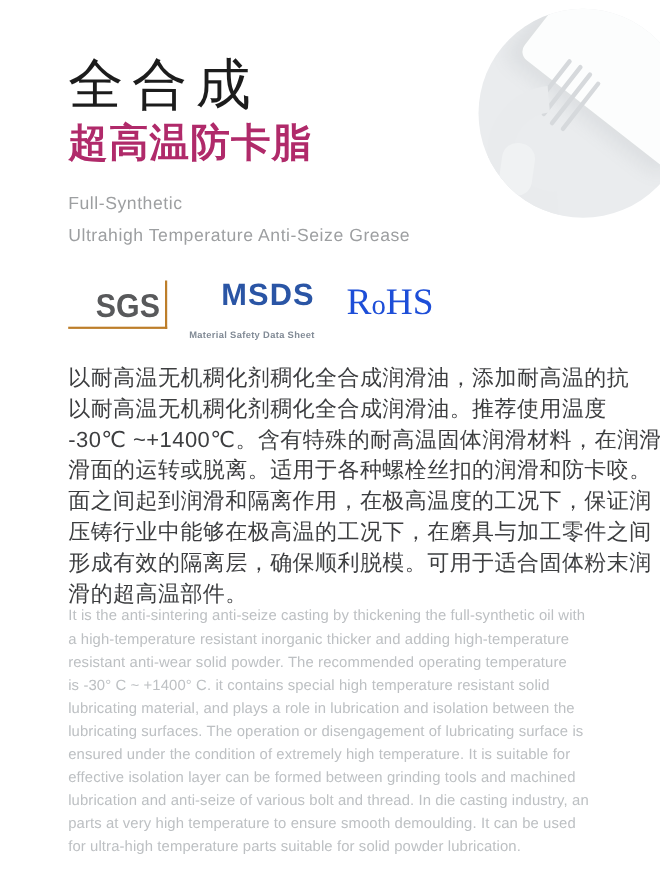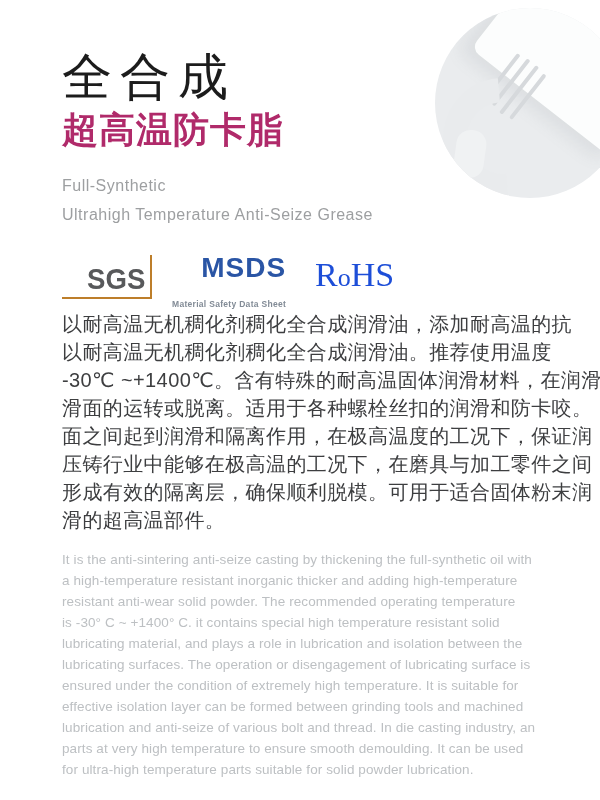--- a/index.html
+++ b/index.html
@@ -79,21 +79,21 @@
   }
   .rohs{
     position:absolute;left:303px;top:6px;
     font-family:"Liberation Serif","DejaVu Serif",serif;
     color:#1d4ed8;font-size:34px;line-height:38px;white-space:nowrap;margin-left:12px;
   }
   .rohs .small-o{font-size:26px;}
 
   
   .desc-cn{
-    position:absolute;left:62px;top:310px;width:486px;
+    position:absolute;left:62px;top:330px;width:486px;
     font-size:20px;line-height:28px;color:#3d3e40;
     letter-spacing:0.4px;font-weight:500;
   }
   .desc-cn div{white-space:nowrap;}
 
   
   .desc-en{
     position:absolute;left:62px;top:549px;width:492px;
     font-size:13.5px;line-height:21px;color:#bdc0c3;
     letter-spacing:0.1px;font-weight:400;

